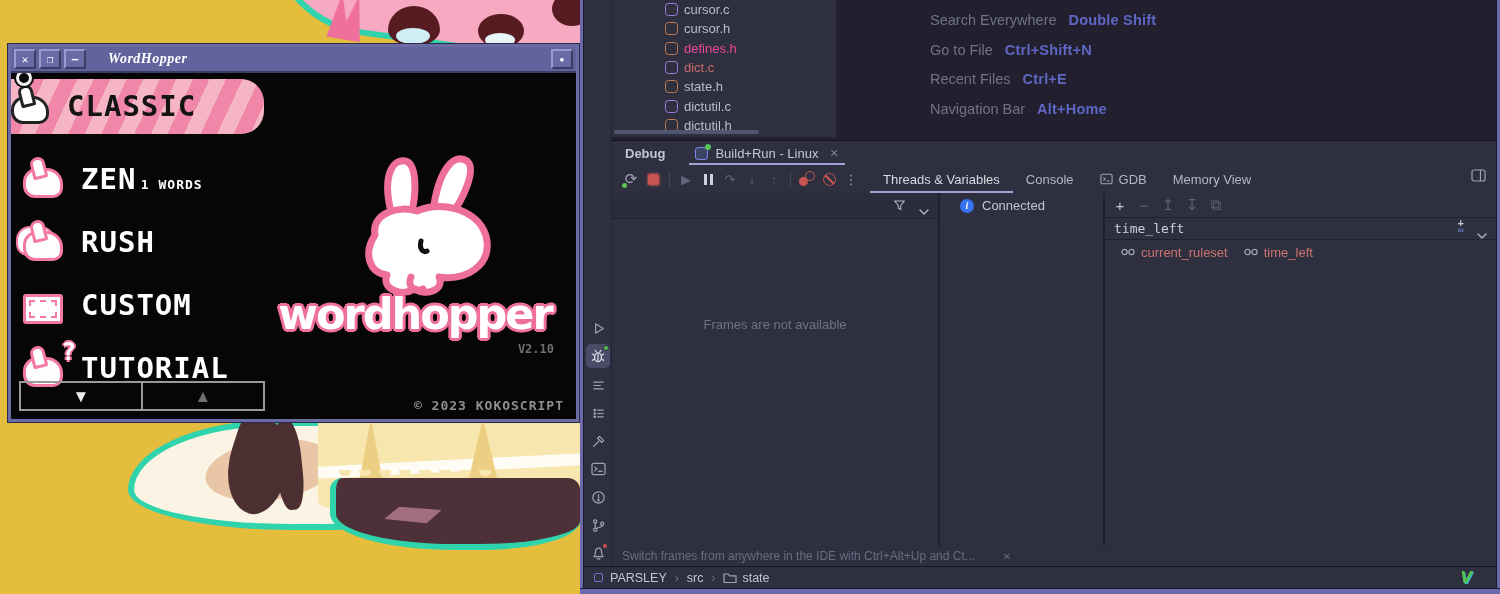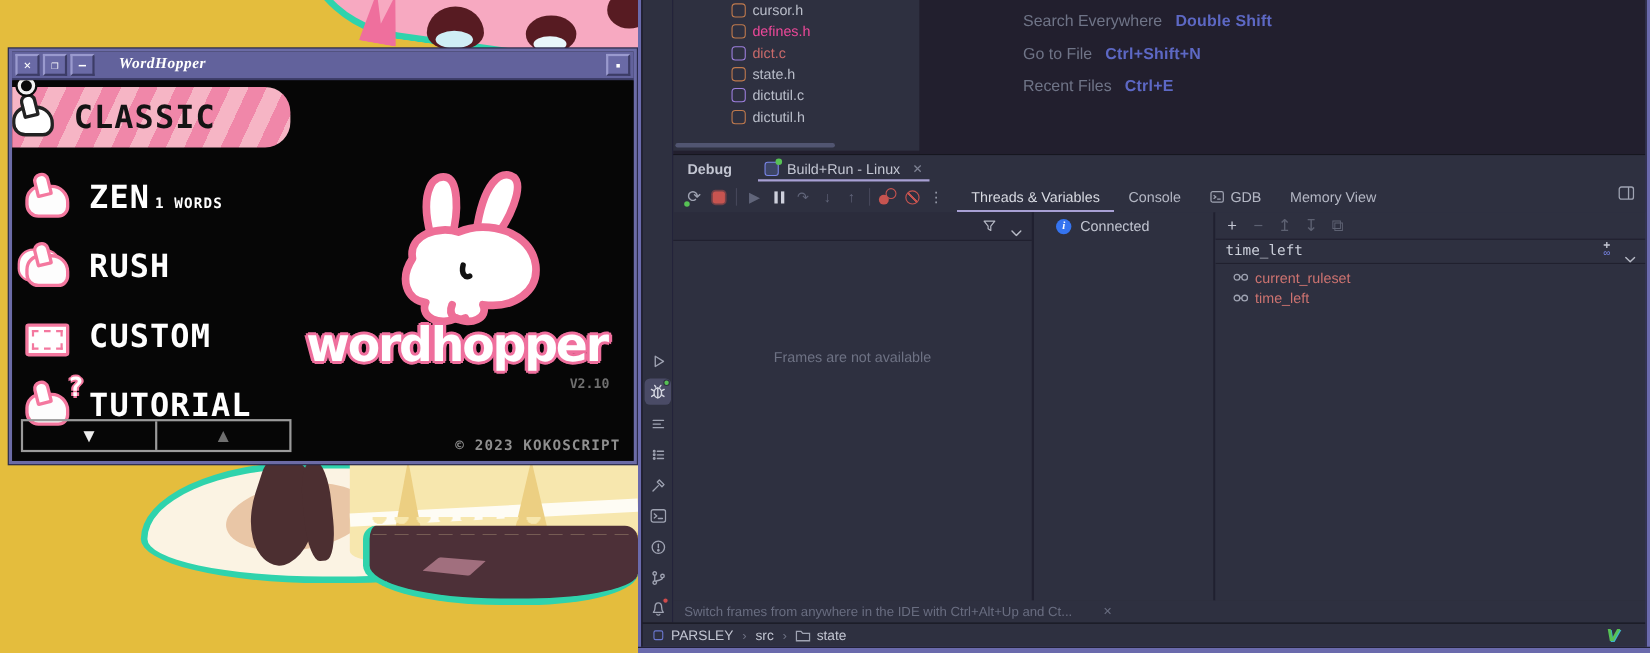--- a/index.html
+++ b/index.html
@@ -141,21 +141,21 @@
   .watch-pane{position:absolute;left:493px;top:0;right:0;bottom:0;background:#2e3040;}
   .watch-toolbar{position:absolute;left:4px;top:0;height:24px;display:flex;align-items:center;gap:2px;}
   .wicon{width:22px;height:22px;display:flex;align-items:center;justify-content:center;color:#c3c6d2;font-size:15px;cursor:default;}
   .wicon.dim{color:#5d6172;}
   .watch-input{position:absolute;left:0;top:24px;right:0;height:23px;background:#2e3040;border-top:1px solid #20202e;border-bottom:1px solid #20202e;display:flex;align-items:center;}
   .watch-input .wi-text{margin-left:9px;font:13px "DejaVu Sans Mono",monospace;color:#ccd0db;}
   .add-watch{position:absolute;right:32px;top:1px;display:flex;flex-direction:column;align-items:center;line-height:.8;cursor:default;}
   .add-watch .p{color:#c3c6d2;font-size:11px;font-weight:bold;}
   .add-watch .g{color:#7a86e8;font-size:9px;margin-top:-1px;}
   .watch-input .chev{position:absolute;right:9px;top:9px;}
-  .watch-list{position:absolute;left:0;top:50px;right:0;display:flex;flex-direction:column;text-align:center;}
+  .watch-list{position:absolute;left:0;top:50px;right:0;display:flex;text-align:center;}
   .watch-row{display:flex;align-items:center;height:18.5px;padding-left:16px;gap:6px;}
   .watch-row svg{stroke:#9fa3b2;fill:none;stroke-width:1.2;flex:none;}
   .watch-name{color:#cd7370;}
 
   .chev svg, .funnel svg{stroke:#b7bac6;fill:none;stroke-width:1.3;stroke-linecap:round;stroke-linejoin:round;}
 
   .hint-bar{position:absolute;left:0;right:0;bottom:0;height:20px;display:flex;align-items:center;gap:28px;padding-left:10px;color:#696d80;font-size:12px;background:#2e3040;}
   .hint-close{color:#696d80;font-size:10px;}
 
   .status-bar{position:absolute;left:4px;right:4px;bottom:6px;height:22px;background:#2e3040;border-top:1px solid #16161f;display:flex;align-items:center;font-size:12.5px;color:#c2c5d1;}
@@ -338,20 +338,24 @@
         <svg width="15" height="15" viewBox="0 0 16 16">
             <path d="M8,2.2 C5.8,2.2 4.8,4 4.8,6.4 C4.8,9.4 3.8,10.4 3.2,11.4 H12.8 C12.2,10.4 11.2,9.4 11.2,6.4 C11.2,4 10.2,2.2 8,2.2 Z M6.6,13.4 C7,14.3 9,14.3 9.4,13.4"></path>
           </svg>
         <span class="dot red"></span>
       </span>
     </div>
 
     <div class="tree-panel">
       <div>
 
+      <div class="tree-row kind-c">
+            <span class="file-badge"></span>
+            <span class="colorable">cursor.c</span>
+          </div>
           <div class="tree-row kind-h">
             <span class="file-badge"></span>
             <span class="colorable">cursor.h</span>
           </div>
           <div class="tree-row kind-h">
             <span class="file-badge"></span>
             <span class="colorable" style="color: #ec4899;">defines.h</span>
           </div>
           <div class="tree-row kind-c">
             <span class="file-badge"></span>
@@ -380,20 +384,24 @@
             <span class="shortcut-label">Search Everywhere</span>
             <span class="shortcut-keys">Double Shift</span>
           </div>
           <div class="shortcut-row">
             <span class="shortcut-label">Go to File</span>
             <span class="shortcut-keys">Ctrl+Shift+N</span>
           </div>
           <div class="shortcut-row">
             <span class="shortcut-label">Recent Files</span>
             <span class="shortcut-keys">Ctrl+E</span>
+          </div>
+          <div class="shortcut-row">
+            <span class="shortcut-label">Navigation Bar</span>
+            <span class="shortcut-keys">Alt+Home</span>
           </div>
         </div>
     </div>
 
     <div class="debug-panel">
       <div class="dbg-header">
         <span class="dbg-title">Debug</span>
         <span class="session-tab">
           <span class="run-cfg-ico"></span>
           <span>Build+Run - Linux</span>

